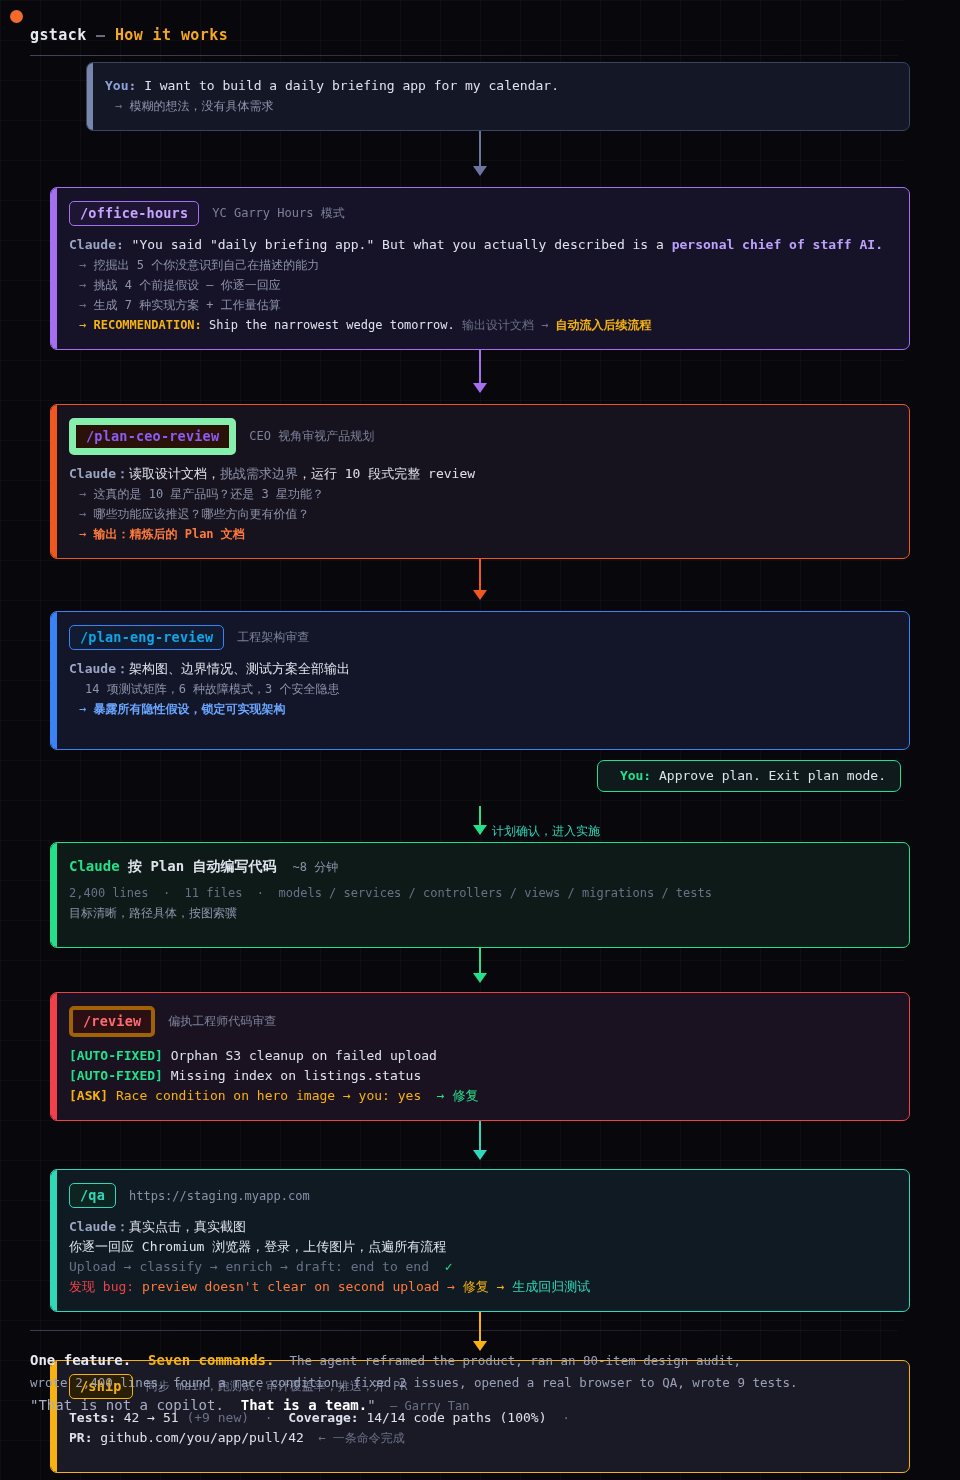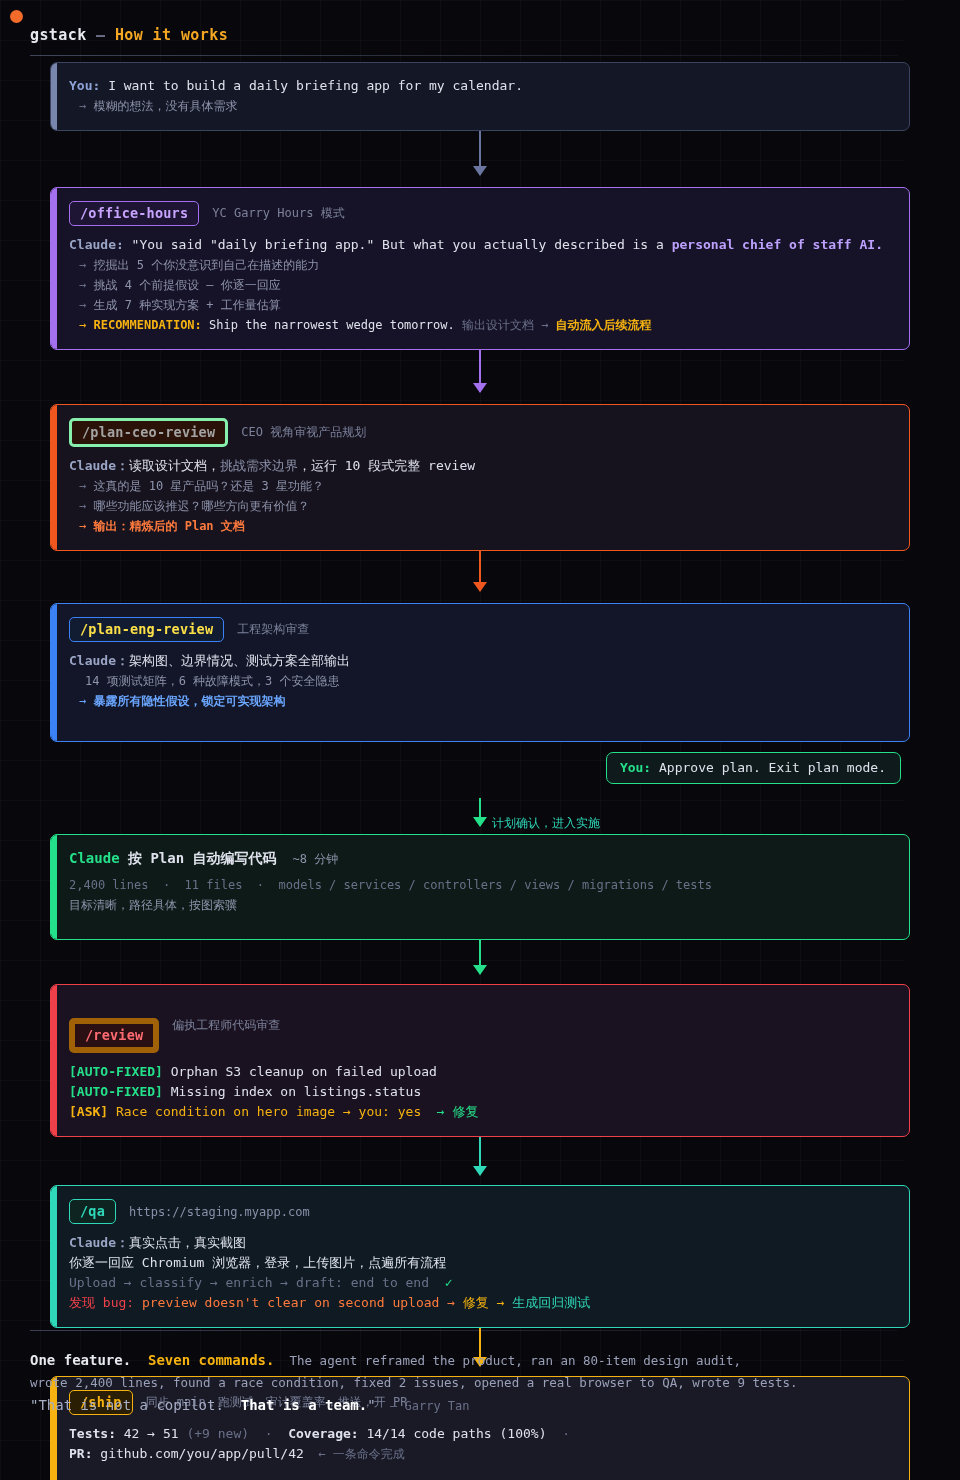--- a/index.html
+++ b/index.html
@@ -42,21 +42,21 @@
     background: #141726;
     border-radius: 7px;
     padding: 13px 18px 14px 18px;
     overflow: hidden;
   }
   .card.bar::before {
     content: ""; position: absolute; left: 0; top: 0; bottom: 0; width: 6px;
   }
 
   
-  .c-slate  { border: 1px solid #3b4460; }
+  .c-slate  { border: 1px solid #3b4460; margin-left: 36px; }
   .c-slate::before { background: #7886ad; }
   .c-purple { border: 1px solid #a470f0; background:#161328; }
   .c-purple::before { background: #a470f0; }
   .c-orange { border: 1px solid #f0571f; background:#16131f; }
   .c-orange::before { background: #f0571f; }
   .c-blue   { border: 1px solid #3b82f6; background:#121628; }
   .c-blue::before { background: #3b82f6; }
   .c-green  { border: 1px solid #25e08a; background:#0d1a17; }
   .c-green::before { background: #25e08a; }
   .c-red    { border: 1px solid #f0404a; background:#1a1220; }
@@ -68,23 +68,23 @@
 
   
   .badge-row { display: flex; align-items: center; gap: 13px; margin-bottom: 9px; }
   .badge {
     display: inline-block;
     font-size: 13.5px; font-weight: bold; letter-spacing: .2px;
     padding: 3px 10px 4px 10px;
     border-radius: 5px; white-space: pre;
   }
   .b-purple { color: #c9a4ff; border: 1px solid #a470f0; background: #1d1533; }
-  .b-orange { color: #a3a3a3; border: 3px solid #86efac; background: #2a1208; }
-  .b-blue   { color: #fde047; border: 1px solid #3b82f6; background: #111c33; }
-  .b-red    { color: #ff6b73; border: 6px solid #a16207; background: #2a0f13; margin-top: 20px; }
+  .b-orange { color: #8b5cf6; border: 7px solid #86efac; background: #2a1208; }
+  .b-blue   { color: #0ea5e9; border: 1px solid #3b82f6; background: #111c33; }
+  .b-red    { color: #ff6b73; border: 4px solid #a16207; background: #2a0f13; }
   .b-teal   { color: #2fd8b8; border: 1px solid #2fd8b8; background: #0d2420; }
   .b-amber  { color: #f5b210; border: 1px solid #f5b210; background: #2a1f05; }
   .badge-note { font-size: 12px; color: #7b819a; white-space: pre; }
   .badge-note.url { color: #8a90aa; }
 
   
   .line { font-size: 13px; line-height: 20px; white-space: pre-wrap; color: #c5c9d9; }
   .line.sub { font-size: 12px; line-height: 20px; color: #8d93ab; padding-left: 10px; }
   .line.sub2 { font-size: 12px; line-height: 20px; color: #8d93ab; padding-left: 16px; }
   .spk { font-weight: bold; }
@@ -116,21 +116,21 @@
   .conn-label {
     position: absolute; left: 50%; bottom: 2px; margin-left: 12px;
     font-size: 12px; white-space: nowrap; color: #2fd8b8;
   }
 
   
   .approve-wrap { position: relative; height: 46px; }
   .approve {
     position: absolute; right: 9px; top: 0;
     border: 1px solid #25e08a; border-radius: 7px; background: #0e1a1b;
-    padding: 7px 14px 8px 13px; font-size: 13px; white-space: pre; margin-left: 40px;
+    padding: 7px 14px 8px 22px; font-size: 13px; white-space: pre; margin-left: 40px;
   }
 
   
   .footer { position: absolute; left: 30px; top: 1330px; width: 900px; }
   .footer-rule {
     height: 1px; width: 868px; margin-bottom: 18px;
     background: linear-gradient(to right, rgba(150,160,200,0.36), rgba(150,160,200,0.05));
   }
   .footer-line { font-size: 13px; line-height: 22px; white-space: pre-wrap; color: #9aa0b8; }
   .f-bold  { color: #e8e9f0; font-weight: bold; font-size: 14px; }

